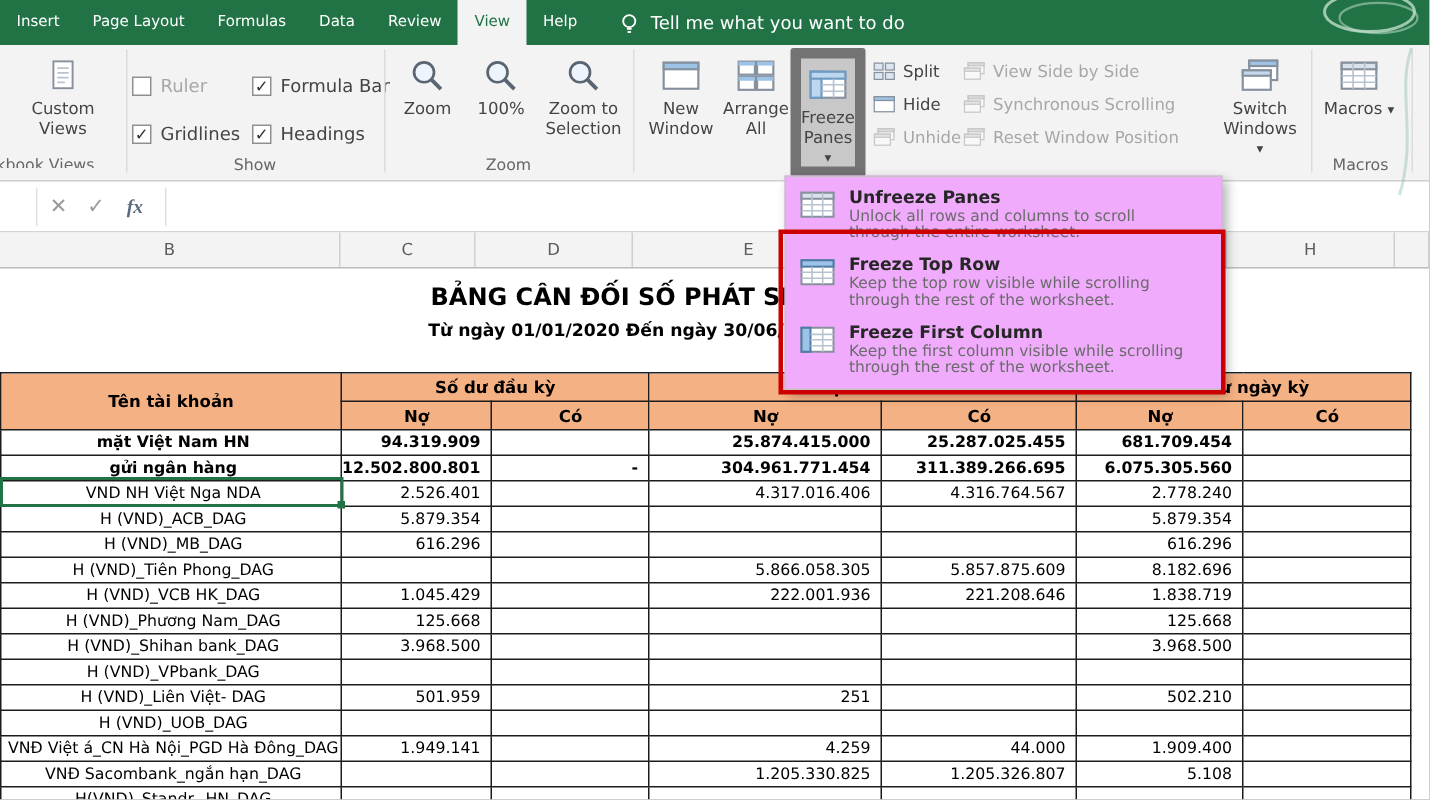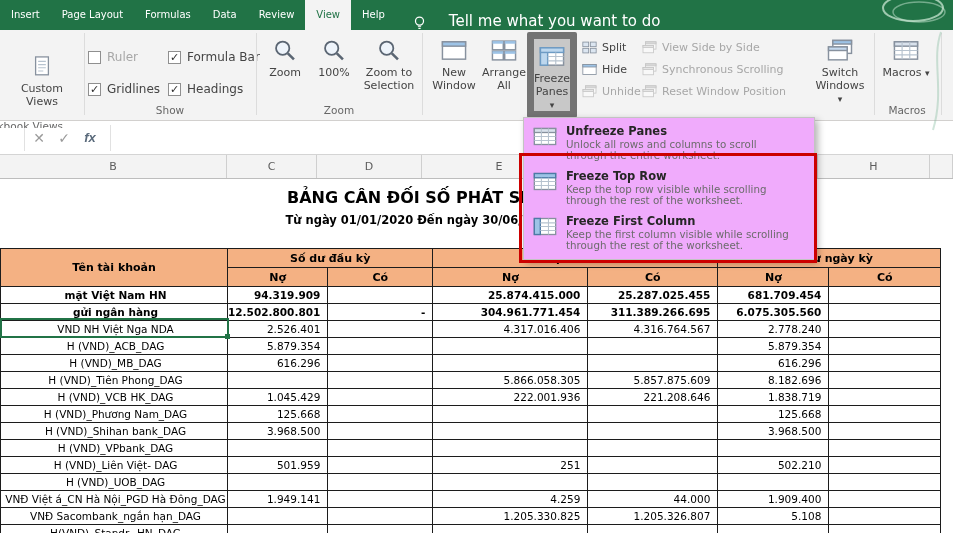--- a/index.html
+++ b/index.html
@@ -4,21 +4,21 @@
 <style>
 *{box-sizing:border-box;margin:0;padding:0}
 html,body{margin:0;background:#9c9c9c}
 .screen{position:relative;width:953px;height:533px;overflow:hidden;background:#fff;
   font-family:"DejaVu Sans","Liberation Sans",sans-serif;-webkit-font-smoothing:antialiased}
 
 
 .tabbar{position:absolute;top:0;left:0;width:100%;height:30px;background:#217346;display:flex;align-items:stretch;z-index:4}
 .tab{color:#fff;font-size:10px;line-height:30px;padding:0 11px;white-space:nowrap;cursor:default}
 .tab.active{background:#f3f3f3;color:#217346}
-.tellme{display:flex;align-items:flex-end;gap:22px;color:#fff;font-size:15px;margin-left:16px;white-space:nowrap}
+.tellme{display:flex;align-items:center;gap:7px;color:#fff;font-size:12px;margin-left:16px;white-space:nowrap}
 .scribble{position:absolute;right:0;top:0;width:140px;height:135px;pointer-events:none;z-index:6}
 
 
 .ribbon{position:absolute;top:30px;left:0;width:100%;height:91px;background:#f3f3f3;border-bottom:1px solid #d2d0ce;z-index:3}
 .vsep{position:absolute;top:3px;height:82px;width:1px;background:#dcdcdc}
 .grouplabel{position:absolute;top:74px;font-size:10.5px;color:#666;text-align:center;white-space:nowrap;overflow:hidden}
 .bigbtn{position:absolute;top:2px;height:86px;display:flex;flex-direction:column;align-items:center;padding-top:7px;border-radius:2px}
 .bigbtn .ic{width:26px;height:23px;flex:none;margin-bottom:4px}
 .bb-label{font-size:11px;line-height:13px;color:#444;text-align:center}
 .bigbtn.pressed{background:#c8c8c8;border:7px solid #737373;padding-top:6px}
@@ -27,21 +27,21 @@
 .disabled{color:#a7a7a7 !important}
 .disabled .ic{opacity:.45;filter:grayscale(1)}
 .chk{position:absolute;display:flex;align-items:center;gap:6px;font-size:12px;color:#444;white-space:nowrap}
 .chkbox{width:13px;height:13px;background:#fff;border:1px solid #8f8f8f;font-size:11px;line-height:11px;text-align:center;color:#2e2e2e;flex:none}
 .arrow{font-size:9px}
 
 
 .fbar{position:absolute;top:121px;left:0;height:34px;width:100%;background:#fff;border-bottom:1px solid #d4d4d4;z-index:2}
 .fb-sep{position:absolute;top:4px;height:26px;width:1px;background:#e1e1e1}
 .fb-btn{position:absolute;top:0;height:34px;line-height:34px;width:22px;text-align:center;color:#9a9a9a;font-size:14px}
-.fb-btn.fx{font-family:Liberation Sans, sans-serif;font-style:italic;font-weight:bold;color:#5b6b7c;font-size:13px}
+.fb-btn.fx{font-family:Liberation Serif, serif;font-style:italic;font-weight:bold;color:#5b6b7c;font-size:13px}
 .fb-value{position:absolute;left:132px;top:0;height:34px;line-height:34px;font-size:12.5px;color:#000;white-space:nowrap}
 
 
 .colheads{position:absolute;top:155px;left:0;width:100%;height:24px;background:#f3f3f3;border-bottom:1px solid #bdbdbd;z-index:2}
 .colhead{position:absolute;top:0;height:23px;border-right:1px solid #cfcfcf;font-size:11px;color:#5d5d5d;display:flex;align-items:center;justify-content:center}
 
 
 .sheet{position:absolute;top:179px;left:0;width:100%;height:354px;background:#fff;overflow:hidden;z-index:1}
 .sheet-title{position:absolute;left:420px;top:9px;transform:translateX(-50%);font-size:16px;font-weight:bold;white-space:nowrap;color:#000}
 .sheet-subtitle{position:absolute;left:420px;top:34px;transform:translateX(-50%);font-size:11.5px;font-weight:bold;white-space:nowrap;color:#000}
@@ -153,21 +153,21 @@
   </div>
 
   <svg class="scribble">
     <ellipse cx="100" cy="8" rx="30" ry="13" fill="none" stroke="rgba(200,230,210,0.75)" stroke-width="2"></ellipse>
     <ellipse cx="106" cy="12" rx="26" ry="10" fill="none" stroke="rgba(200,230,210,0.5)" stroke-width="1.5"></ellipse>
     <path d="M128 32 C 118 60, 132 90, 120 130" fill="none" stroke="rgba(120,180,150,0.35)" stroke-width="2"></path>
   </svg>
 
   <div class="ribbon">
 
-    <div style="position:absolute;left:0;top:16px;width:84px;height:82px;overflow:hidden">
+    <div style="position:absolute;left:0;top:0;width:84px;height:82px;overflow:hidden">
       <div style="position:absolute;left:-50px;top:0;width:140px;height:91px">
         <div class="bigbtn" style="left:0;width:56px">
 
           <div class="bb-label">Page Layout</div>
         </div>
         <div class="bigbtn" style="left:56px;width:72px">
           <svg class="ic">
               <use href="#s-page"></use>
             </svg>
           <div class="bb-label">Custom Views</div>

